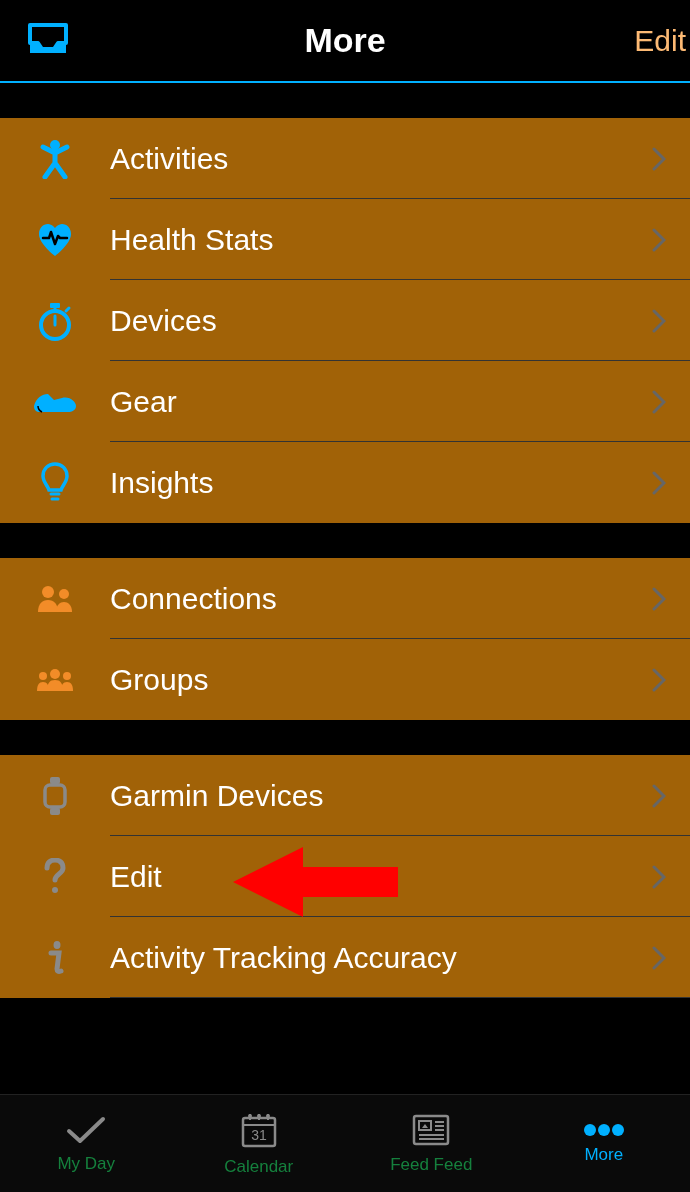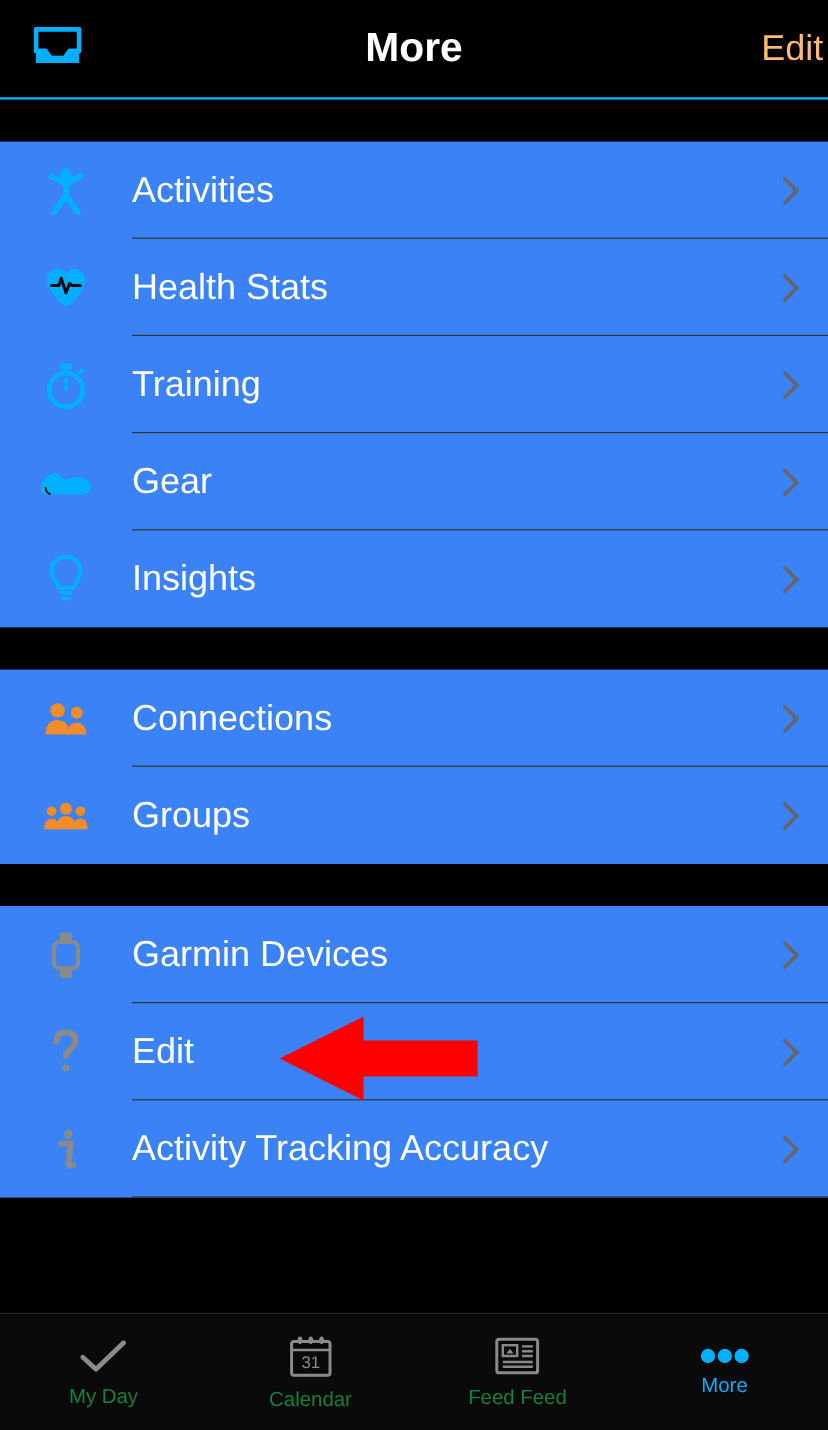--- a/index.html
+++ b/index.html
@@ -2,21 +2,21 @@
 <html><head>
 <meta charset="utf-8">
 <style>
   * { margin:0; padding:0; box-sizing:border-box; }
   html,body { width:690px; height:1192px; background:#000; font-family:-apple-system,Helvetica Neue,Arial,sans-serif; color:#fff; overflow:hidden; }
   .header { position:relative; height:83px; display:flex; align-items:center; justify-content:center; border-bottom:2px solid #00b0ff; }
   .header-title { font-size:34px; font-weight:600; color:#fff; }
   .inbox-btn { position:absolute; left:28px; top:50%; transform:translateY(-50%); }
   .edit-btn { position:absolute; right:4px; top:50%; transform:translateY(-50%); font-size:30px; color:#fdba74; }
   .gap { height:35px; background:#000; }
-  .section { background:#3b82f6; }
+  .section { background:#a16207; }
   .row { height:81px; display:flex; align-items:center; position:relative; }
   .row .icon-wrap { width:110px; display:flex; justify-content:center; align-items:center; }
   .row .label { font-size:30px; color:#fff; flex:1; }
   .row .chev { position:absolute; right:24px; top:50%; transform:translateY(-50%); }
   .divider { position:absolute; bottom:0; left:110px; right:0; height:1px; background:#333; }
   .tabbar { position:absolute; bottom:0; left:0; right:0; height:98px; background:#0a0a0a; border-top:1px solid #222; display:flex; }
   .tab { flex:1; display:flex; flex-direction:column; align-items:center; justify-content:center; gap:7px; }
   .tab-label { font-size:17px; color:#15803d; }
   .tab.active .tab-label { color:#00b0ff; }
   .arrow-annot { position:absolute; left:233px; top:837px; pointer-events:none; }
@@ -69,21 +69,21 @@
   <div class="row">
     <div class="icon-wrap">
       <svg width="38" height="40" viewBox="0 0 38 40">
         <circle cx="19" cy="24" r="14" stroke="#00b0ff" stroke-width="4" fill="none"></circle>
         <rect x="14" y="2" width="10" height="5" rx="1" fill="#00b0ff"></rect>
         <line x1="19" y1="7" x2="19" y2="10" stroke="#00b0ff" stroke-width="3"></line>
         <line x1="30" y1="10" x2="33" y2="7" stroke="#00b0ff" stroke-width="3" stroke-linecap="round"></line>
         <line x1="19" y1="24" x2="19" y2="15" stroke="#00b0ff" stroke-width="3" stroke-linecap="round"></line>
       </svg>
     </div>
-    <div class="label">Training</div>
+    <div class="label">Devices</div>
     <svg class="chev" width="14" height="24" viewBox="0 0 14 24">
         <path d="M2 2 L12 12 L2 22" stroke="#666" stroke-width="3" fill="none" stroke-linecap="round"></path>
       </svg>
     <div class="divider"></div>
   </div>
 
   <div class="row">
     <div class="icon-wrap">
       <svg width="46" height="28" viewBox="0 0 46 28">
         <path d="M2 18 C4 10 10 6 16 6 L22 12 L30 10 C38 8 44 14 44 18 C44 22 40 24 36 24 L8 24 C4 24 2 22 2 18 Z" fill="#00b0ff"></path>

